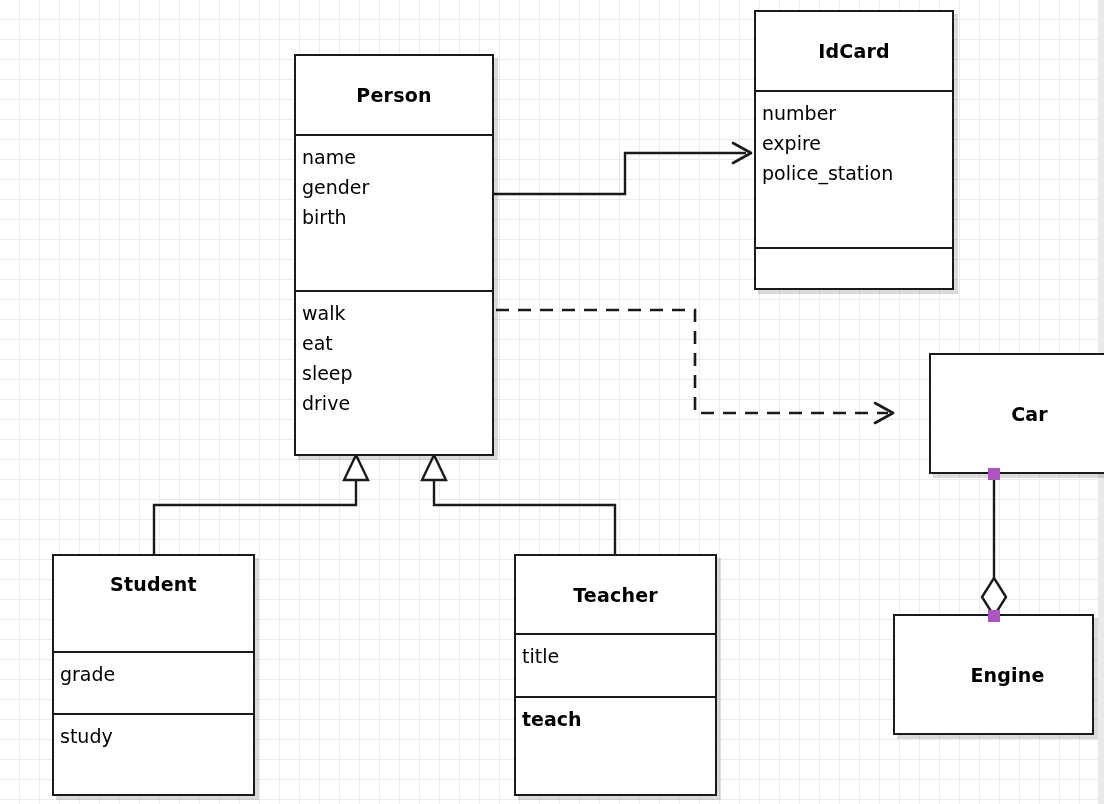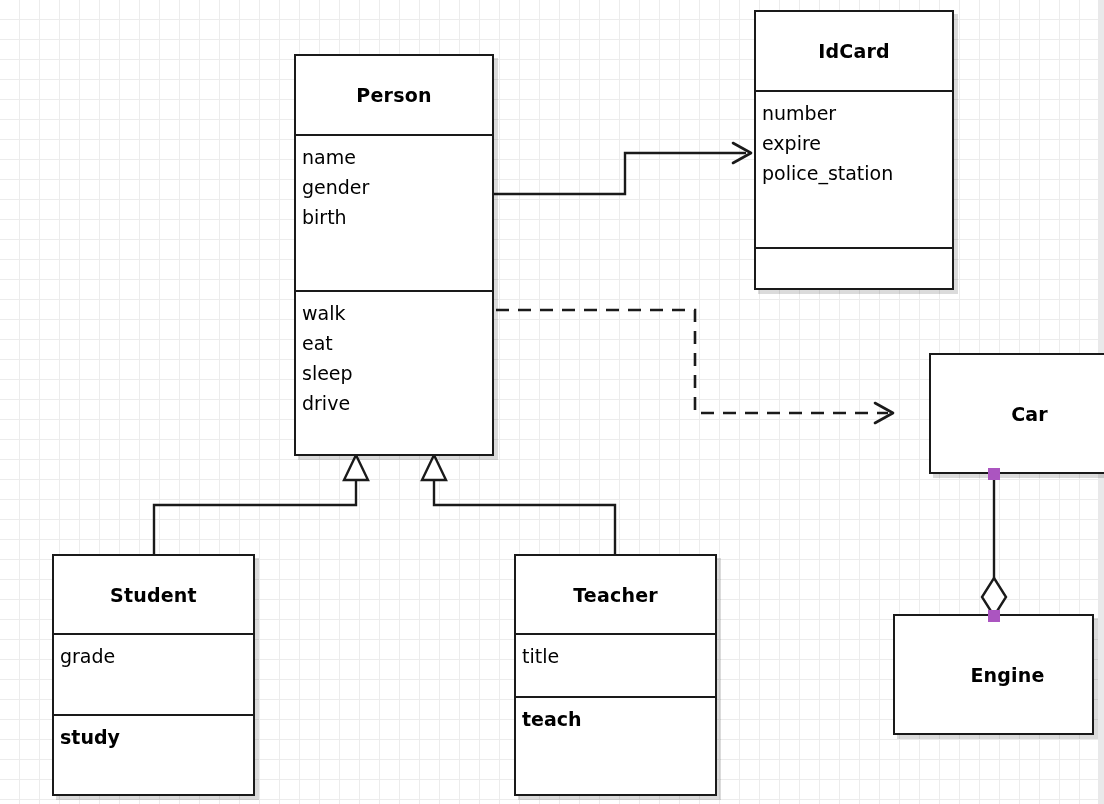--- a/index.html
+++ b/index.html
@@ -161,25 +161,25 @@
     </div>
     <div class="compartment member-list" style="height:164px;">
       <div class="member">walk</div>
       <div class="member">eat</div>
       <div class="member">sleep</div>
       <div class="member">drive</div>
     </div>
   </div>
 
   <div class="uml-class" style="left:52px; top:554px; width:203px; height:242px;">
-    <div class="compartment cls-name" style="height:77px;">Student</div>
-    <div class="compartment member-list" style="height:81px;">
+    <div class="compartment cls-name" style="height:55px;">Student</div>
+    <div class="compartment member-list" style="height:62px;margin-top:40px;">
       <div class="member">grade</div>
     </div>
-    <div class="compartment member-list" style="height:80px;font-weight:bold;">
+    <div class="compartment member-list" style="height:80px;">
       <div class="member">study</div>
     </div>
   </div>
 
   <div class="uml-class" style="left:514px; top:554px; width:203px; height:242px;">
     <div class="compartment cls-name" style="height:77px;">Teacher</div>
     <div class="compartment member-list" style="height:63px;">
       <div class="member">title</div>
     </div>
     <div class="compartment member-list" style="height:80px;font-weight:bold;">

